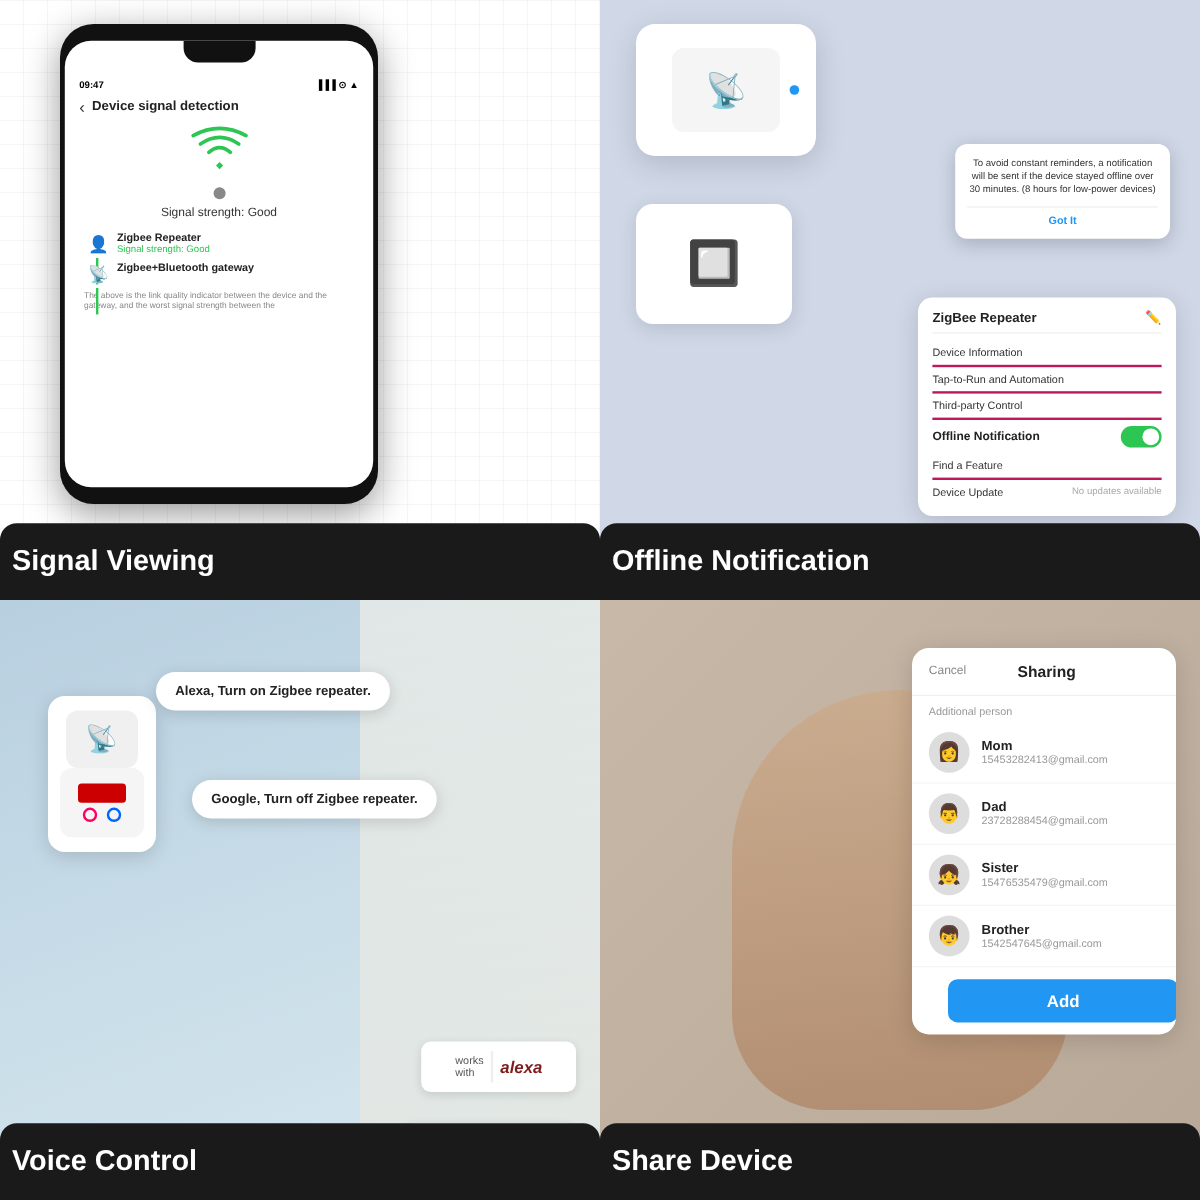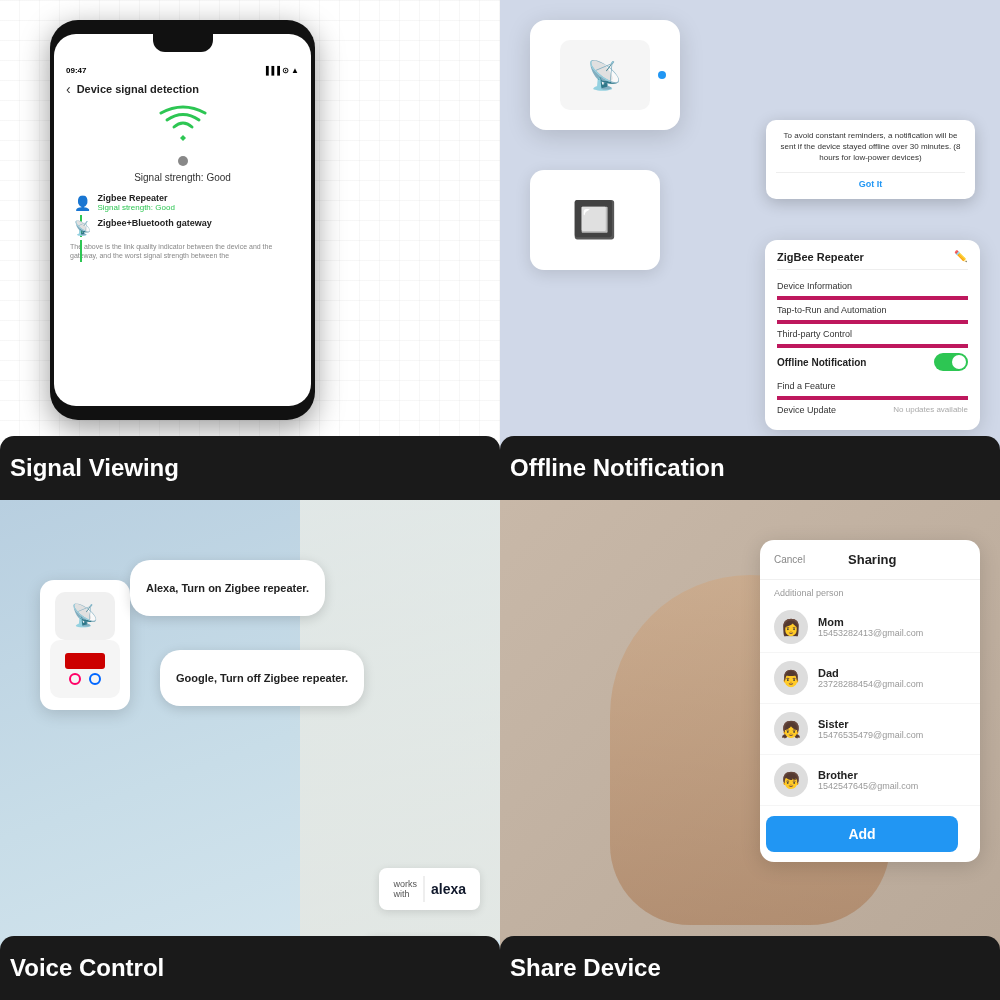--- a/index.html
+++ b/index.html
@@ -204,21 +204,21 @@
       color: #222;
       border-bottom: 1px solid #eee;
       padding-bottom: 6px;
       margin-bottom: 6px;
       display: flex;
       justify-content: space-between;
       align-items: center;
     }
     .offline-panel .panel-item {
       padding: 5px 0;
-      border-bottom: 4px solid #be185d;
+      border-bottom: 2px solid #be185d;
       color: #333;
       font-size: 9px;
     }
     .offline-panel .panel-item:last-child { border-bottom: none; }
     .offline-toggle-row {
       display: flex;
       justify-content: space-between;
       align-items: center;
       padding: 5px 0;
     }
@@ -328,45 +328,46 @@
       border-radius: 50%;
       border: 2px solid currentColor;
     }
     .voice-device .btn-circle.pink { color: #f06; border-color: #f06; }
     .voice-device .btn-circle.blue { color: #06f; border-color: #06f; }
 
     .speech-bubble {
       position: absolute;
       background: #fff;
       border-radius: 20px;
-      padding: 22px 16px;
+      padding: 10px 16px;
       font-size: 11px;
       font-weight: 600;
       color: #222;
       box-shadow: 0 3px 12px rgba(0,0,0,0.15);
       white-space: nowrap;
     }
 
     
     .badge-works {
       position: absolute;
       background: #fff;
       border-radius: 8px;
-      padding: 8px 14px;
+      padding: 8px 28px;
       box-shadow: 0 2px 8px rgba(0,0,0,0.12);
       display: flex;
       align-items: center;
       gap: 6px;
       font-size: 10px;
       color: #333;
     }
     .alexa-logo {
-      color: #0f172a;
+      color: #7f1d1d;
       font-size: 14px;
       font-weight: 700;
+      font-style: italic;
     }
     .google-home-icon {
       width: 18px;
       height: 18px;
       border-radius: 50%;
       background: linear-gradient(135deg, #4285f4, #34a853, #fbbc05, #ea4335);
       display: inline-block;
     }
 
     
@@ -423,21 +424,21 @@
     .share-info .person-name {
       font-size: 11px;
       font-weight: 600;
       color: #222;
     }
     .share-info .person-email {
       font-size: 9px;
       color: #999;
     }
     .add-button {
-      margin: 10px 6px;
+      margin: 10px 30px;
       background: #2196f3;
       color: #fff;
       border: none;
       border-radius: 8px;
       padding: 10px;
       font-size: 14px;
       font-weight: 600;
       width: calc(100% - 28px);
       text-align: center;
       cursor: pointer;
@@ -541,21 +542,21 @@
     <div style="position:absolute;top:20px;left:30px;width:170px;height:140px;">
       <div style="width:150px;height:110px;background:#fff;border-radius:16px;box-shadow:0 6px 24px rgba(0,0,0,0.15);display:flex;align-items:center;justify-content:center;position:relative;">
         <div style="width:90px;height:70px;background:#f5f5f5;border-radius:10px;display:flex;align-items:center;justify-content:center;font-size:28px;">📡</div>
         <div style="position:absolute;right:14px;top:50%;transform:translateY(-50%);width:8px;height:8px;background:#2196f3;border-radius:50%;"></div>
       </div>
     </div>
     <div style="position:absolute;top:170px;left:30px;width:130px;height:100px;background:#fff;border-radius:14px;box-shadow:0 4px 16px rgba(0,0,0,0.12);display:flex;align-items:center;justify-content:center;">
       <div style="font-size:36px;">🔲</div>
     </div>
 
-    <div class="notification-popup" style="top:120px;right:25px;width:209px;">
+    <div class="notification-popup" style="top:120px;right:25px;width:179px;">
       <div class="popup-text">To avoid constant reminders, a notification will be sent if the device stayed offline over 30 minutes. (8 hours for low-power devices)</div>
       <span class="got-it">Got It</span>
     </div>
 
     <div class="offline-panel" style="top:auto;right:20px;bottom:70px;width:215px;">
       <div class="panel-title">
         <span>ZigBee Repeater</span>
         <span style="font-size:11px;color:#aaa;">✏️</span>
       </div>
       <div class="panel-item">Device Information</div>

